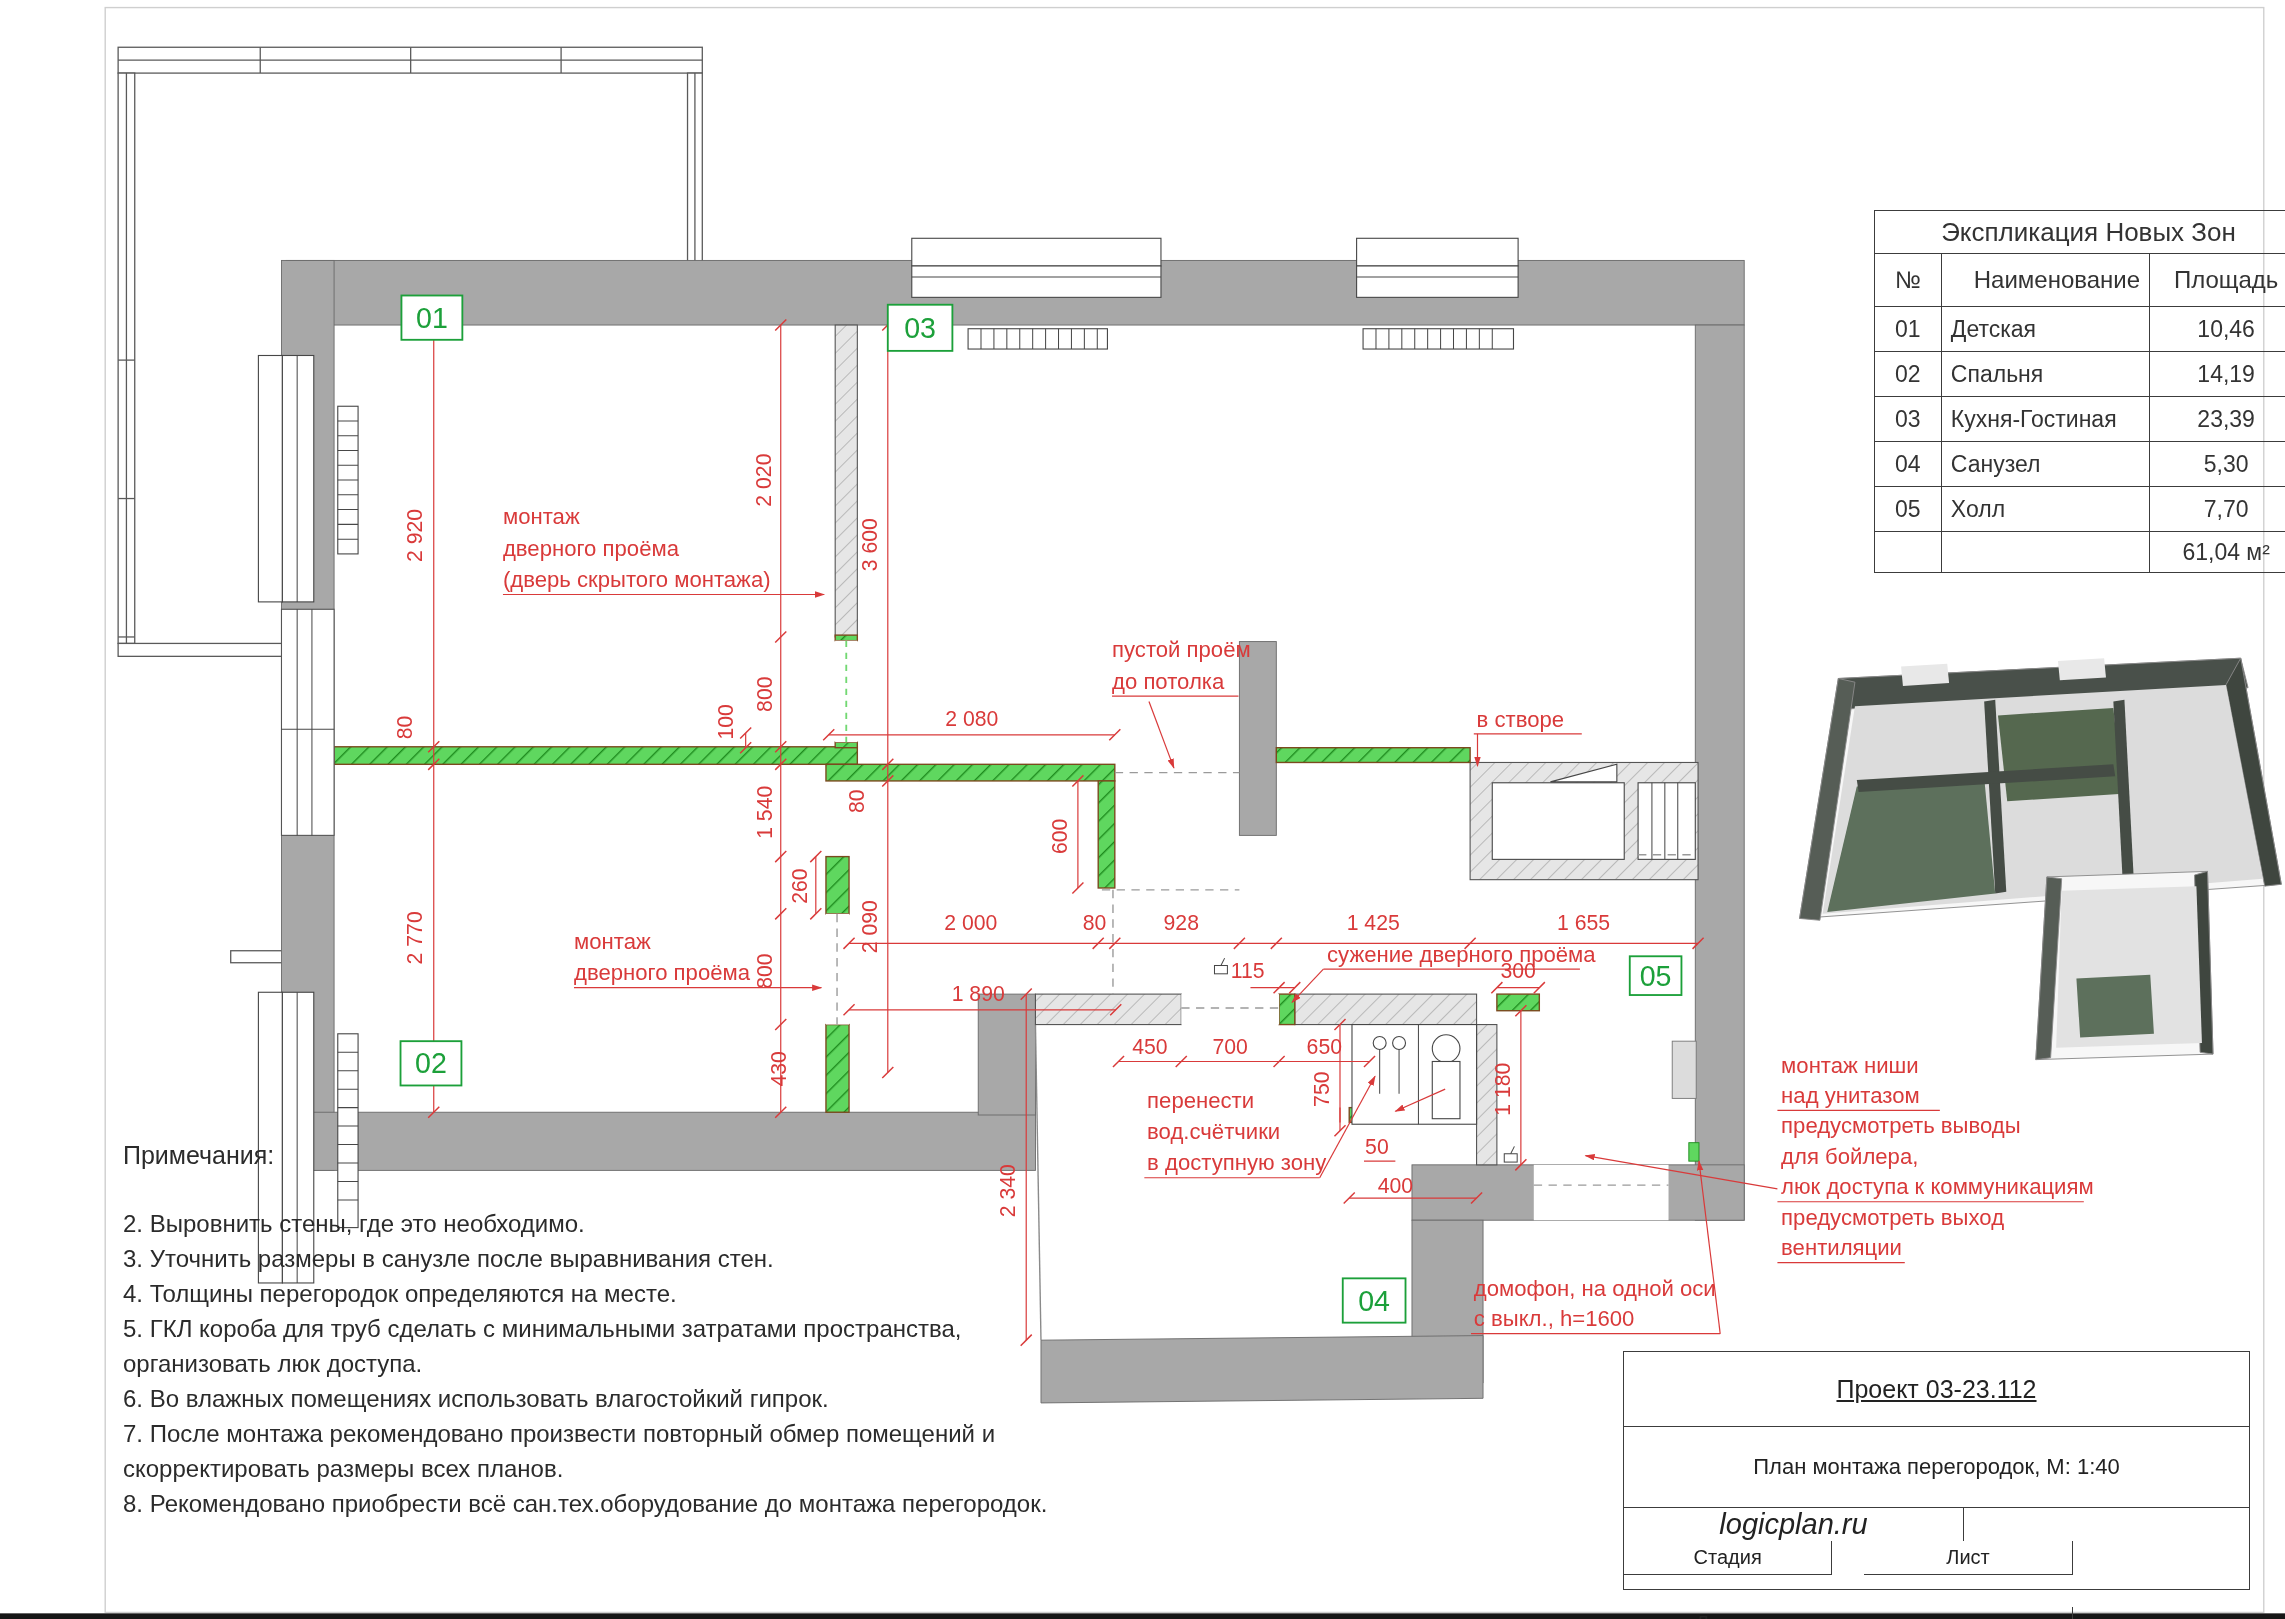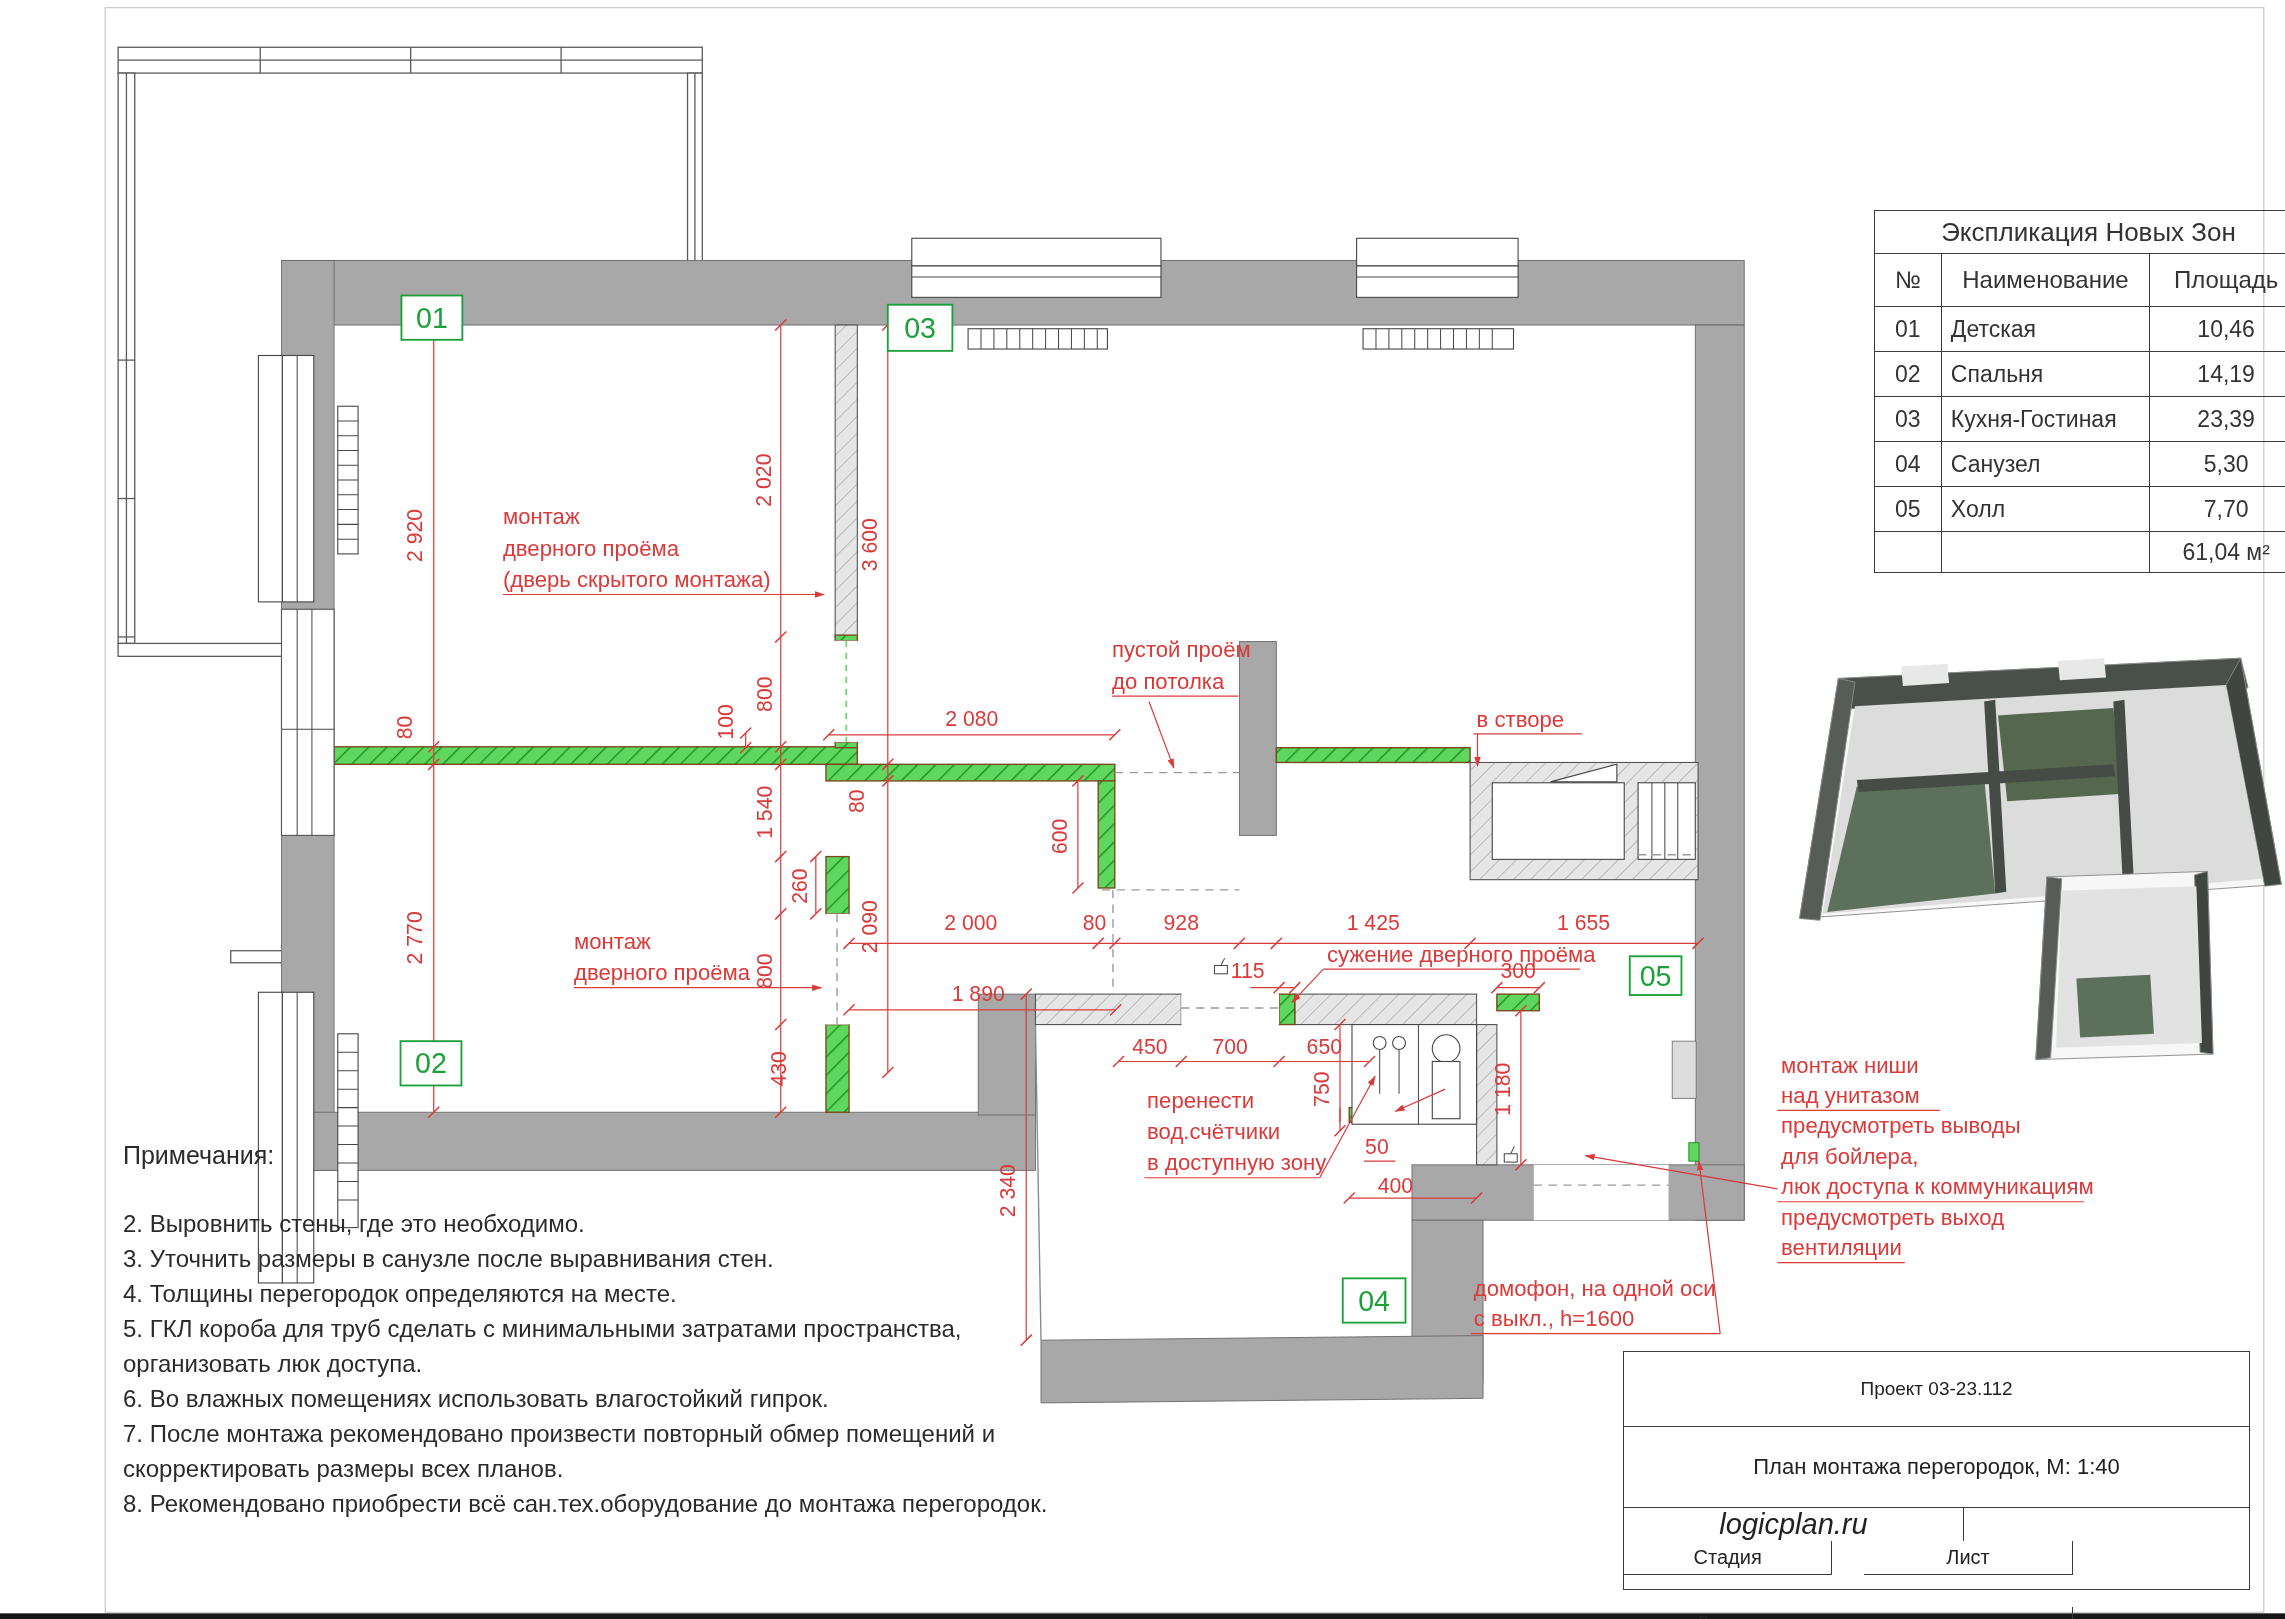--- a/index.html
+++ b/index.html
@@ -36,21 +36,21 @@
 
   
   .notes{position:absolute;left:123px;top:1141px;width:997px;color:#2b2b2b;}
   .notes .nt{font-size:25px;margin-bottom:36px;}
   .notes .nl{font-size:24px;line-height:35px;}
 
   
   .tb{position:absolute;left:1623px;top:1351px;width:627px;height:239px;
       border:1.8px solid #3c3c3c;color:#222;box-sizing:border-box;}
   .tb .row1{height:74px;border-bottom:1.4px solid #3c3c3c;display:flex;
-            align-items:center;justify-content:center;font-size:19px;}
+            align-items:center;justify-content:center;font-size:25px;text-decoration:underline;}
   .tb .row2{height:80px;border-bottom:1.4px solid #3c3c3c;display:flex;
             align-items:center;justify-content:center;font-size:22px;}
   .tb .row3{height:81px;display:flex;flex-direction:column;}
   .tb .brand{width:339px;border-right:1.4px solid #3c3c3c;display:flex;
              align-items:center;justify-content:center;font-size:29px;font-style:italic;}
   .tb .grid{flex:1;display:flex;flex-wrap:wrap;gap:32px;}
   .tb .gc{width:33.333%;box-sizing:border-box;display:flex;align-items:center;
           justify-content:center;}
   .tb .gh{height:34px;border-bottom:1.4px solid #3c3c3c;font-size:20px;}
   .tb .gv{height:46px;font-size:21px;}
@@ -410,21 +410,21 @@
   </g>
 </svg>
 
   <table class="legend">
     <tbody>
         <tr>
           <td class="t" colspan="3">Экспликация Новых Зон</td>
         </tr>
     <tr class="h">
       <td class="num">№</td>
-      <td class="nm" style="text-align:center">Наименование</td>
+      <td class="nm" style="text-align:right">Наименование</td>
       <td class="ar">Площадь</td>
     </tr>
     <tr class="r">
       <td class="num">01</td>
       <td class="nm">Детская</td>
       <td class="ar">10,46</td>
     </tr>
     <tr class="r">
       <td class="num">02</td>
       <td class="nm">Спальня</td>

